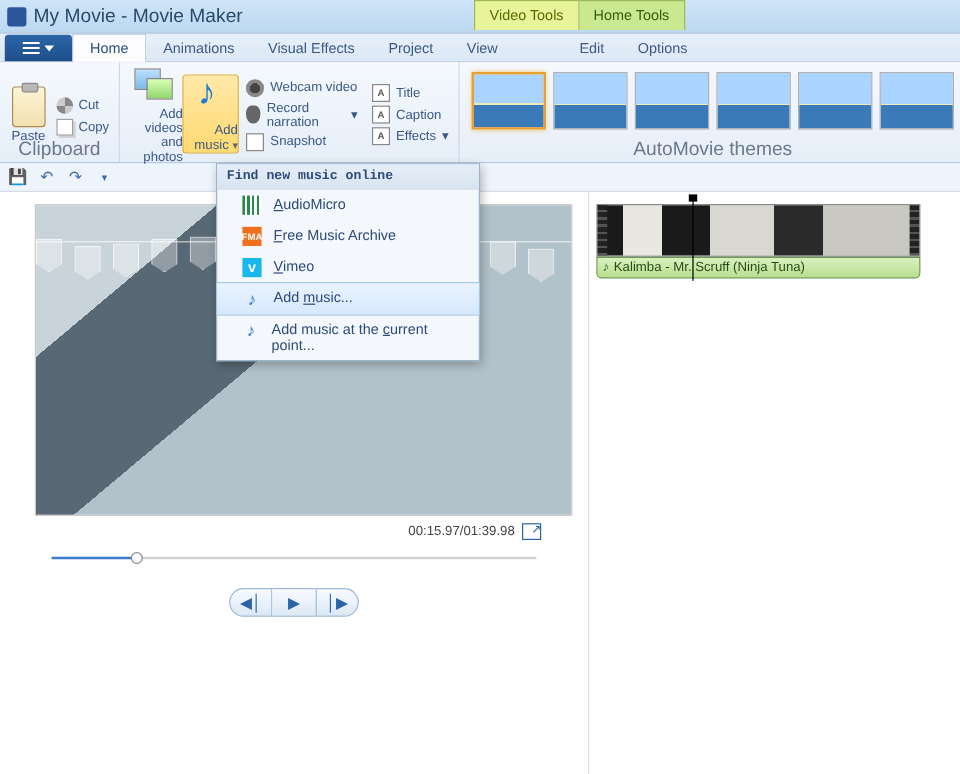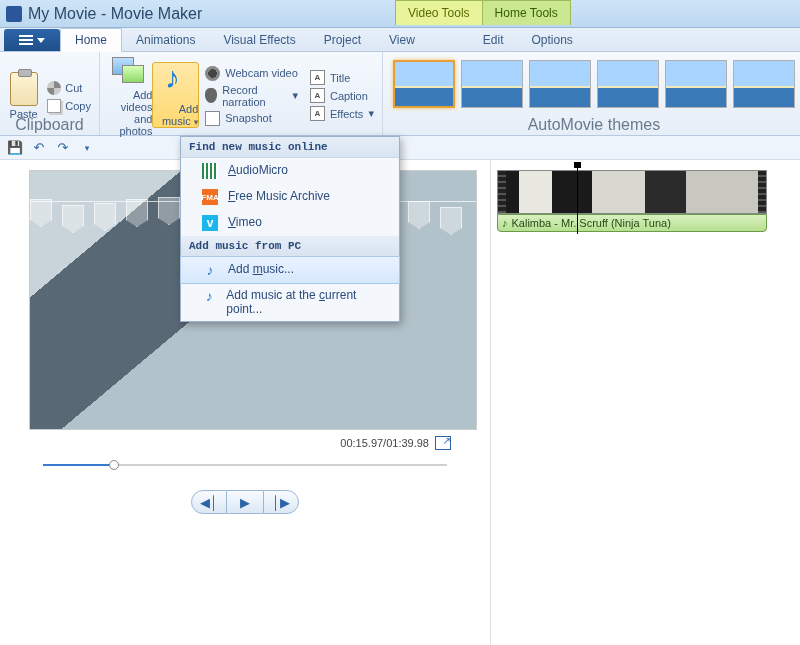--- a/index.html
+++ b/index.html
@@ -220,21 +220,20 @@
         <span><u>A</u><span>udioMicro</span></span>
       </div>
     <div class="dd-it">
         <div class="dd-ico fma">FMA</div>
         <span><u>F</u><span>ree Music Archive</span></span>
       </div>
     <div class="dd-it">
         <div class="dd-ico vim">v</div>
         <span><u>V</u><span>imeo</span></span>
       </div>
-    <div class="dd-h">Add music from PC</div>
     <div class="dd-it hov">
         <div class="dd-ico note">♪</div>
         <span>Add <u>m</u><span>usic...</span></span>
       </div>
     <div class="dd-it">
         <div class="dd-ico note">♪</div>
         <span>Add music at the <u>c</u><span>urrent point...</span></span>
       </div>
   </div>
 </div>

